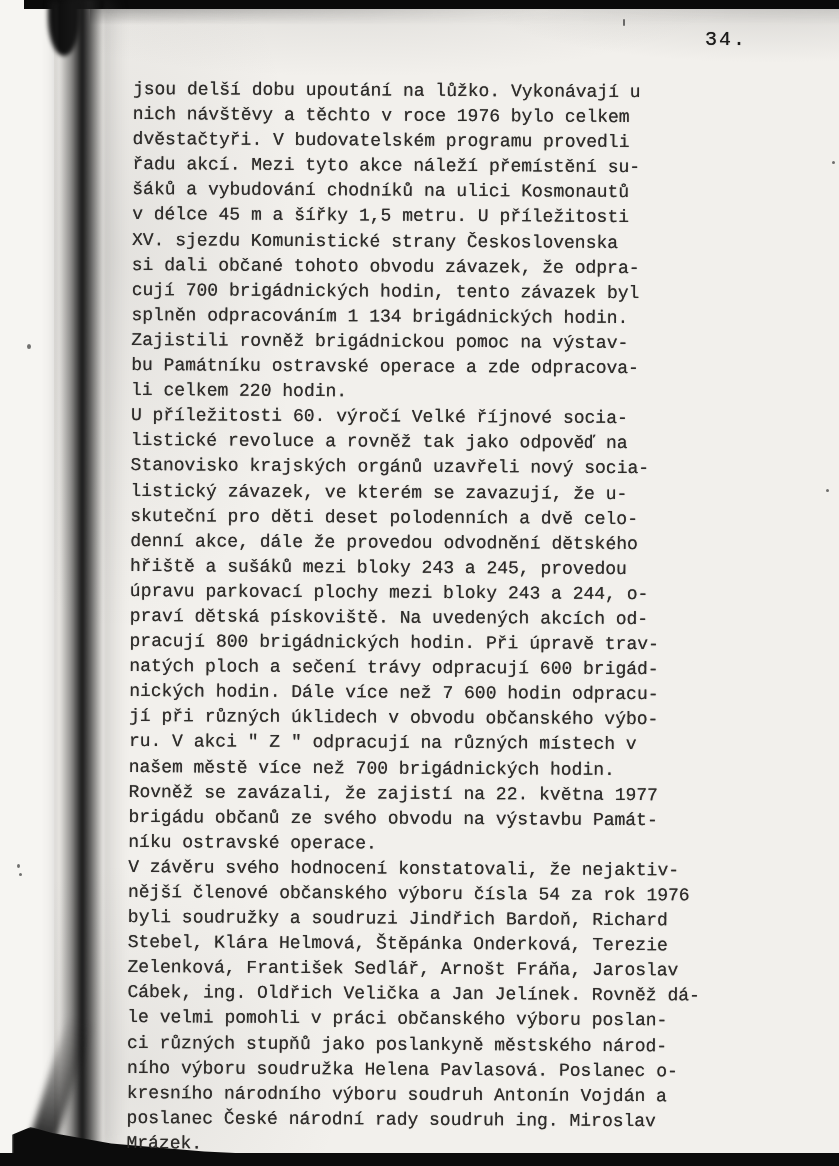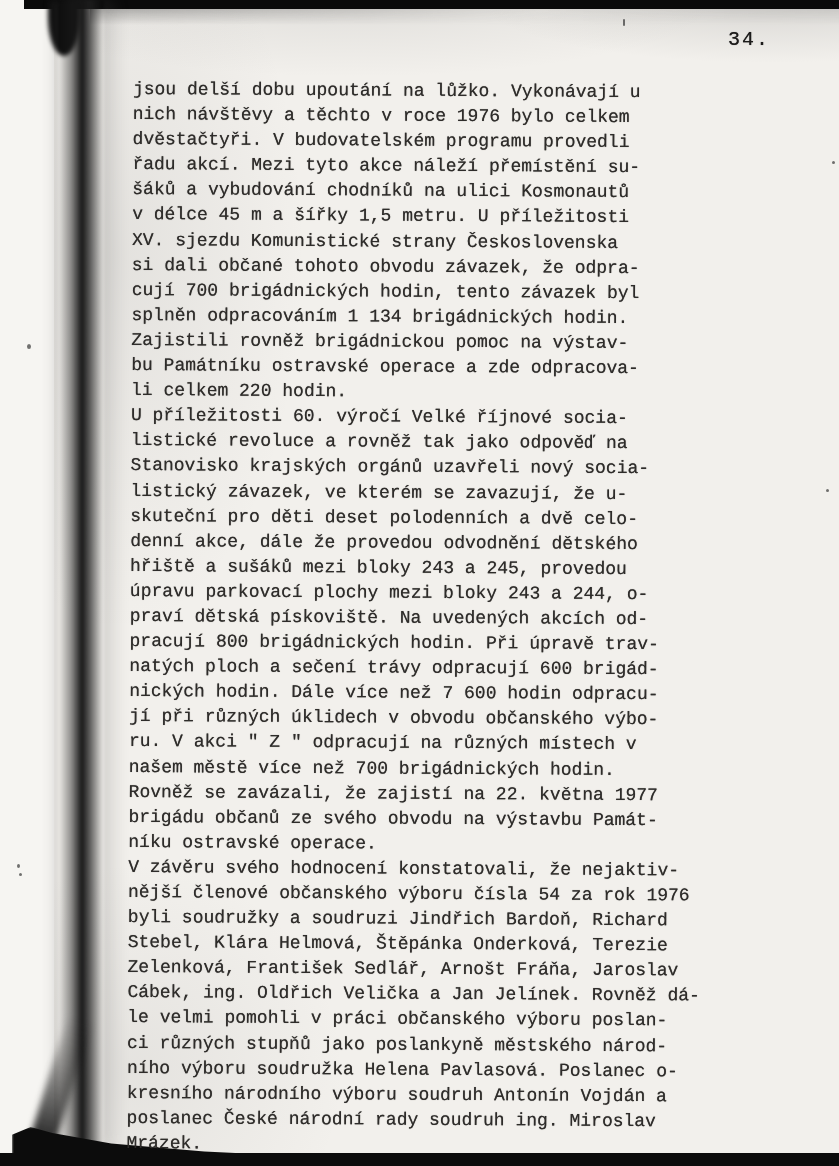--- a/index.html
+++ b/index.html
@@ -60,21 +60,21 @@
     position: absolute; left: 0; right: 0; bottom: 0; height: 13px;
     background: #0c0c0c;
   }
   .bottom-wedge {
     position: absolute; left: 12px; bottom: 9px; width: 310px; height: 30px;
     background: #0c0c0c;
     clip-path: polygon(0% 100%, 0% 26%, 6% 0%, 13% 20%, 32% 55%, 62% 82%, 100% 100%);
     filter: blur(1px);
   }
   .page-number {
-    position: absolute; top: 28px; left: 728px;
+    position: absolute; top: 28px; left: 705px;
     font-size: 20px; color: #1c1b1a;
     letter-spacing: 2px;
     text-shadow: 0 0 0.7px rgba(20,20,20,0.8);
   }
   .typewriter {
     position: absolute; left: 133px; top: 77px; width: 640px;
     white-space: pre;
     font-size: 18px; line-height: 25.1px;
     color: #2e2c2a;
     text-shadow: 0 0 0.7px rgba(35,33,31,0.75);

